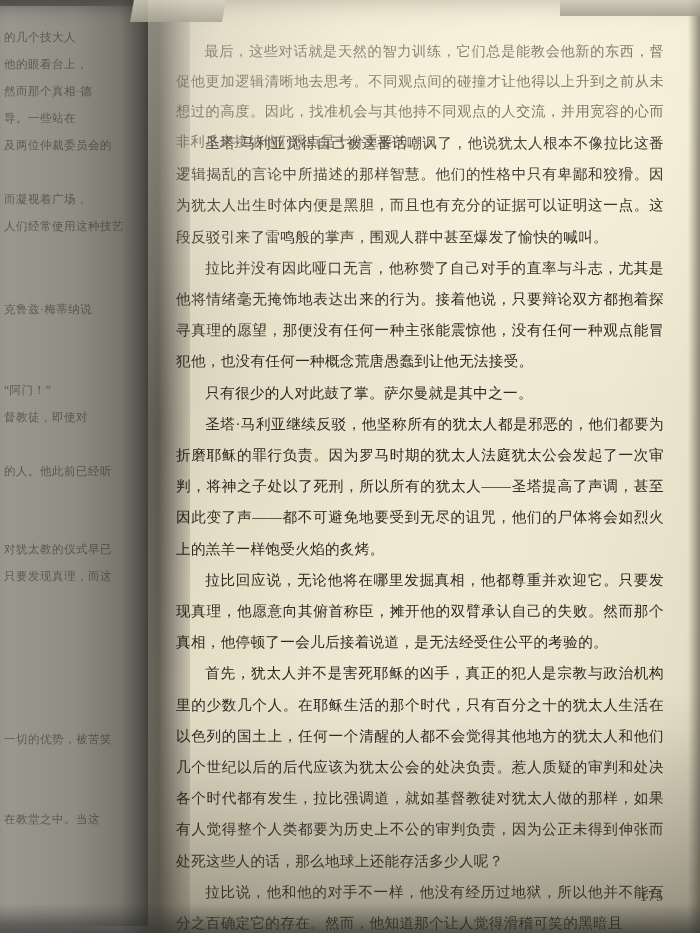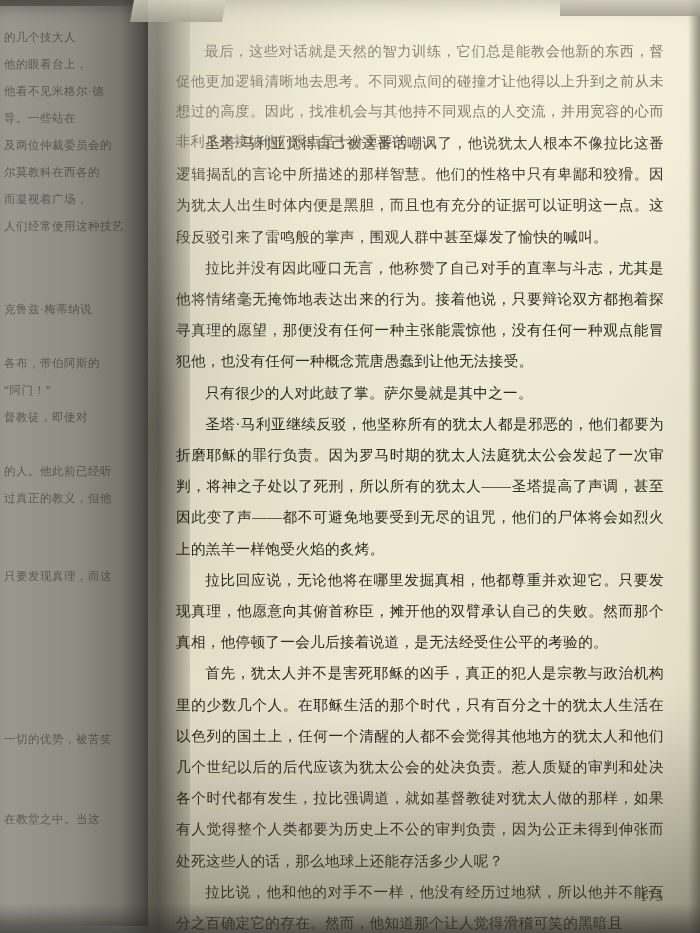--- a/index.html
+++ b/index.html
@@ -160,32 +160,30 @@
 <body>
 
 <div id="page">
   <div class="env-bg"></div>
   <div class="desk-top"></div>
   <div class="desk-strip"></div>
 
   <div class="left-page">
     <div class="ltext" style="top:18px">的几个技大人</div>
     <div class="ltext" style="top:45px">他的眼看台上，</div>
-    <div class="ltext" style="top:72px">他看不见米格尔·德</div>
+    <div class="ltext" style="top:72px">然而那个真相·德</div>
     <div class="ltext" style="top:99px">导。一些站在</div>
     <div class="ltext" style="top:126px">及两位仲裁委员会的</div>
-    <div class="ltext" style="top:153px">尔莫教科在西各的</div>
     <div class="ltext" style="top:180px">而凝视着广场，</div>
     <div class="ltext" style="top:207px">人们经常使用这种技艺</div>
     <div class="ltext" style="top:290px">克鲁兹·梅蒂纳说</div>
-    <div class="ltext" style="top:344px">各布，带伯阿斯的</div>
     <div class="ltext" style="top:371px">“阿门！”</div>
     <div class="ltext" style="top:398px">督教徒，即使对</div>
     <div class="ltext" style="top:452px">的人。他此前已经听</div>
-    <div class="ltext" style="top:479px">过真正的教义，但他</div>
+    <div class="ltext" style="top:530px">对犹太教的仪式早已</div>
     <div class="ltext" style="top:557px">只要发现真理，而这</div>
     <div class="ltext" style="top:720px">一切的优势，被苦笑</div>
     <div class="ltext" style="top:800px">在教堂之中。当这</div>
   </div>
 
   <div class="right-page">
     <div class="faded-top">
       <p>最后，这些对话就是天然的智力训练，它们总是能教会他新的东西，督促他更加逻辑清晰地去思考。不同观点间的碰撞才让他得以上升到之前从未想过的高度。因此，找准机会与其他持不同观点的人交流，并用宽容的心而非利爪来接纳他们观点是十分重要的。</p>
     </div>
 

